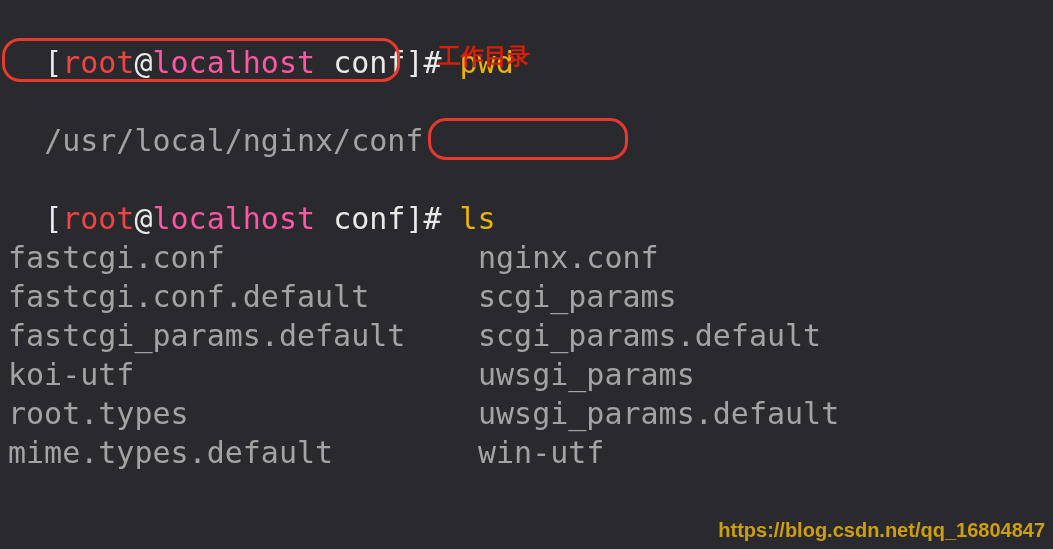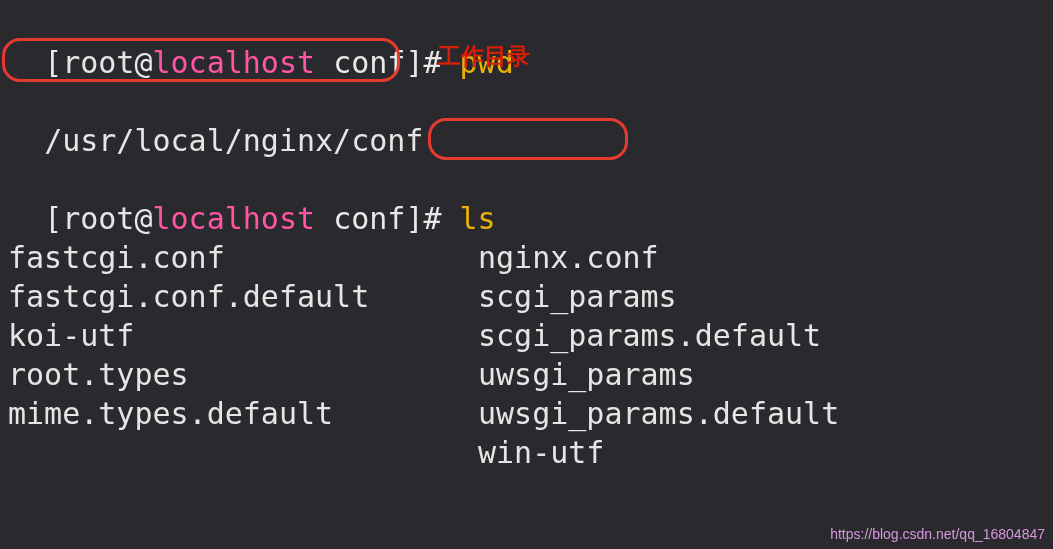--- a/index.html
+++ b/index.html
@@ -14,24 +14,24 @@
       background: #2a2a2e;
       font-family: "Menlo", "Consolas", "DejaVu Sans Mono", monospace;
       font-size: 30px;
       line-height: 1.3;
       color: #e8e8e8;
       position: relative;
       padding: 4px 8px;
     }
     .line { white-space: pre; position: relative; }
     .user { color: #ff55a3; }   
-    .root { color: #e5e5e5; }
+    .root { color: #ef4444; }
     .prompt { color: #e8e8e8; }
     .cmd  { color: #eab308; }
-    .file { color: #e5e5e5; }
+    .file { color: #a3a3a3; }
 
     .annot {
       color: #d81e06;
       font-family: "SimSun","Songti SC","STSong",serif;
       font-size: 23px;
       font-weight: 700;
       position: absolute;
     }
 
     .box {
@@ -39,24 +39,25 @@
       border: 3px solid #e53a2e;
       border-radius: 18px;
       background: transparent;
       pointer-events: none;
     }
 
     .watermark {
       position: absolute;
       right: 8px;
       bottom: 6px;
-      color: #f0abfc;
-      font-size: 14px;
+      color: #eab308;
+      font-size: 20px;
       font-family: Arial, sans-serif;
       opacity: 0.85;
+      font-weight: bold;
     }
 
     
     .cols { display: flex; }
     .col1 { width: 430px; }
     .col2 { flex: 1; margin-left: 40px; }
     .col2 .file { display: inline-block; }
   </style>
 </head>
 <body>
@@ -70,20 +71,21 @@
 </div>
 
 <div class="line">
   <span class="prompt">[</span><span class="root">root</span><span class="prompt">@</span><span class="user">localhost</span><span class="prompt"> </span><span class="prompt">conf</span><span class="prompt">]</span><span class="prompt">#</span> <span class="cmd">ls</span>
 </div>
 
 <div class="cols">
   <div class="col1">
     <div class="line"><span class="file">fastcgi.conf</span></div>
     <div class="line"><span class="file">fastcgi.conf.default</span></div>
+    <div class="line"><span class="file">fastcgi_params.default</span></div>
     <div class="line"><span class="file">koi-utf</span></div>
     <div class="line"><span class="file">root.types</span></div>
     <div class="line"><span class="file">mime.types.default</span></div>
   </div>
   <div class="col2">
     <div class="line"><span class="file">nginx.conf</span></div>
     <div class="line"><span class="file">scgi_params</span></div>
     <div class="line"><span class="file">scgi_params.default</span></div>
     <div class="line"><span class="file">uwsgi_params</span></div>
     <div class="line"><span class="file">uwsgi_params.default</span></div>

